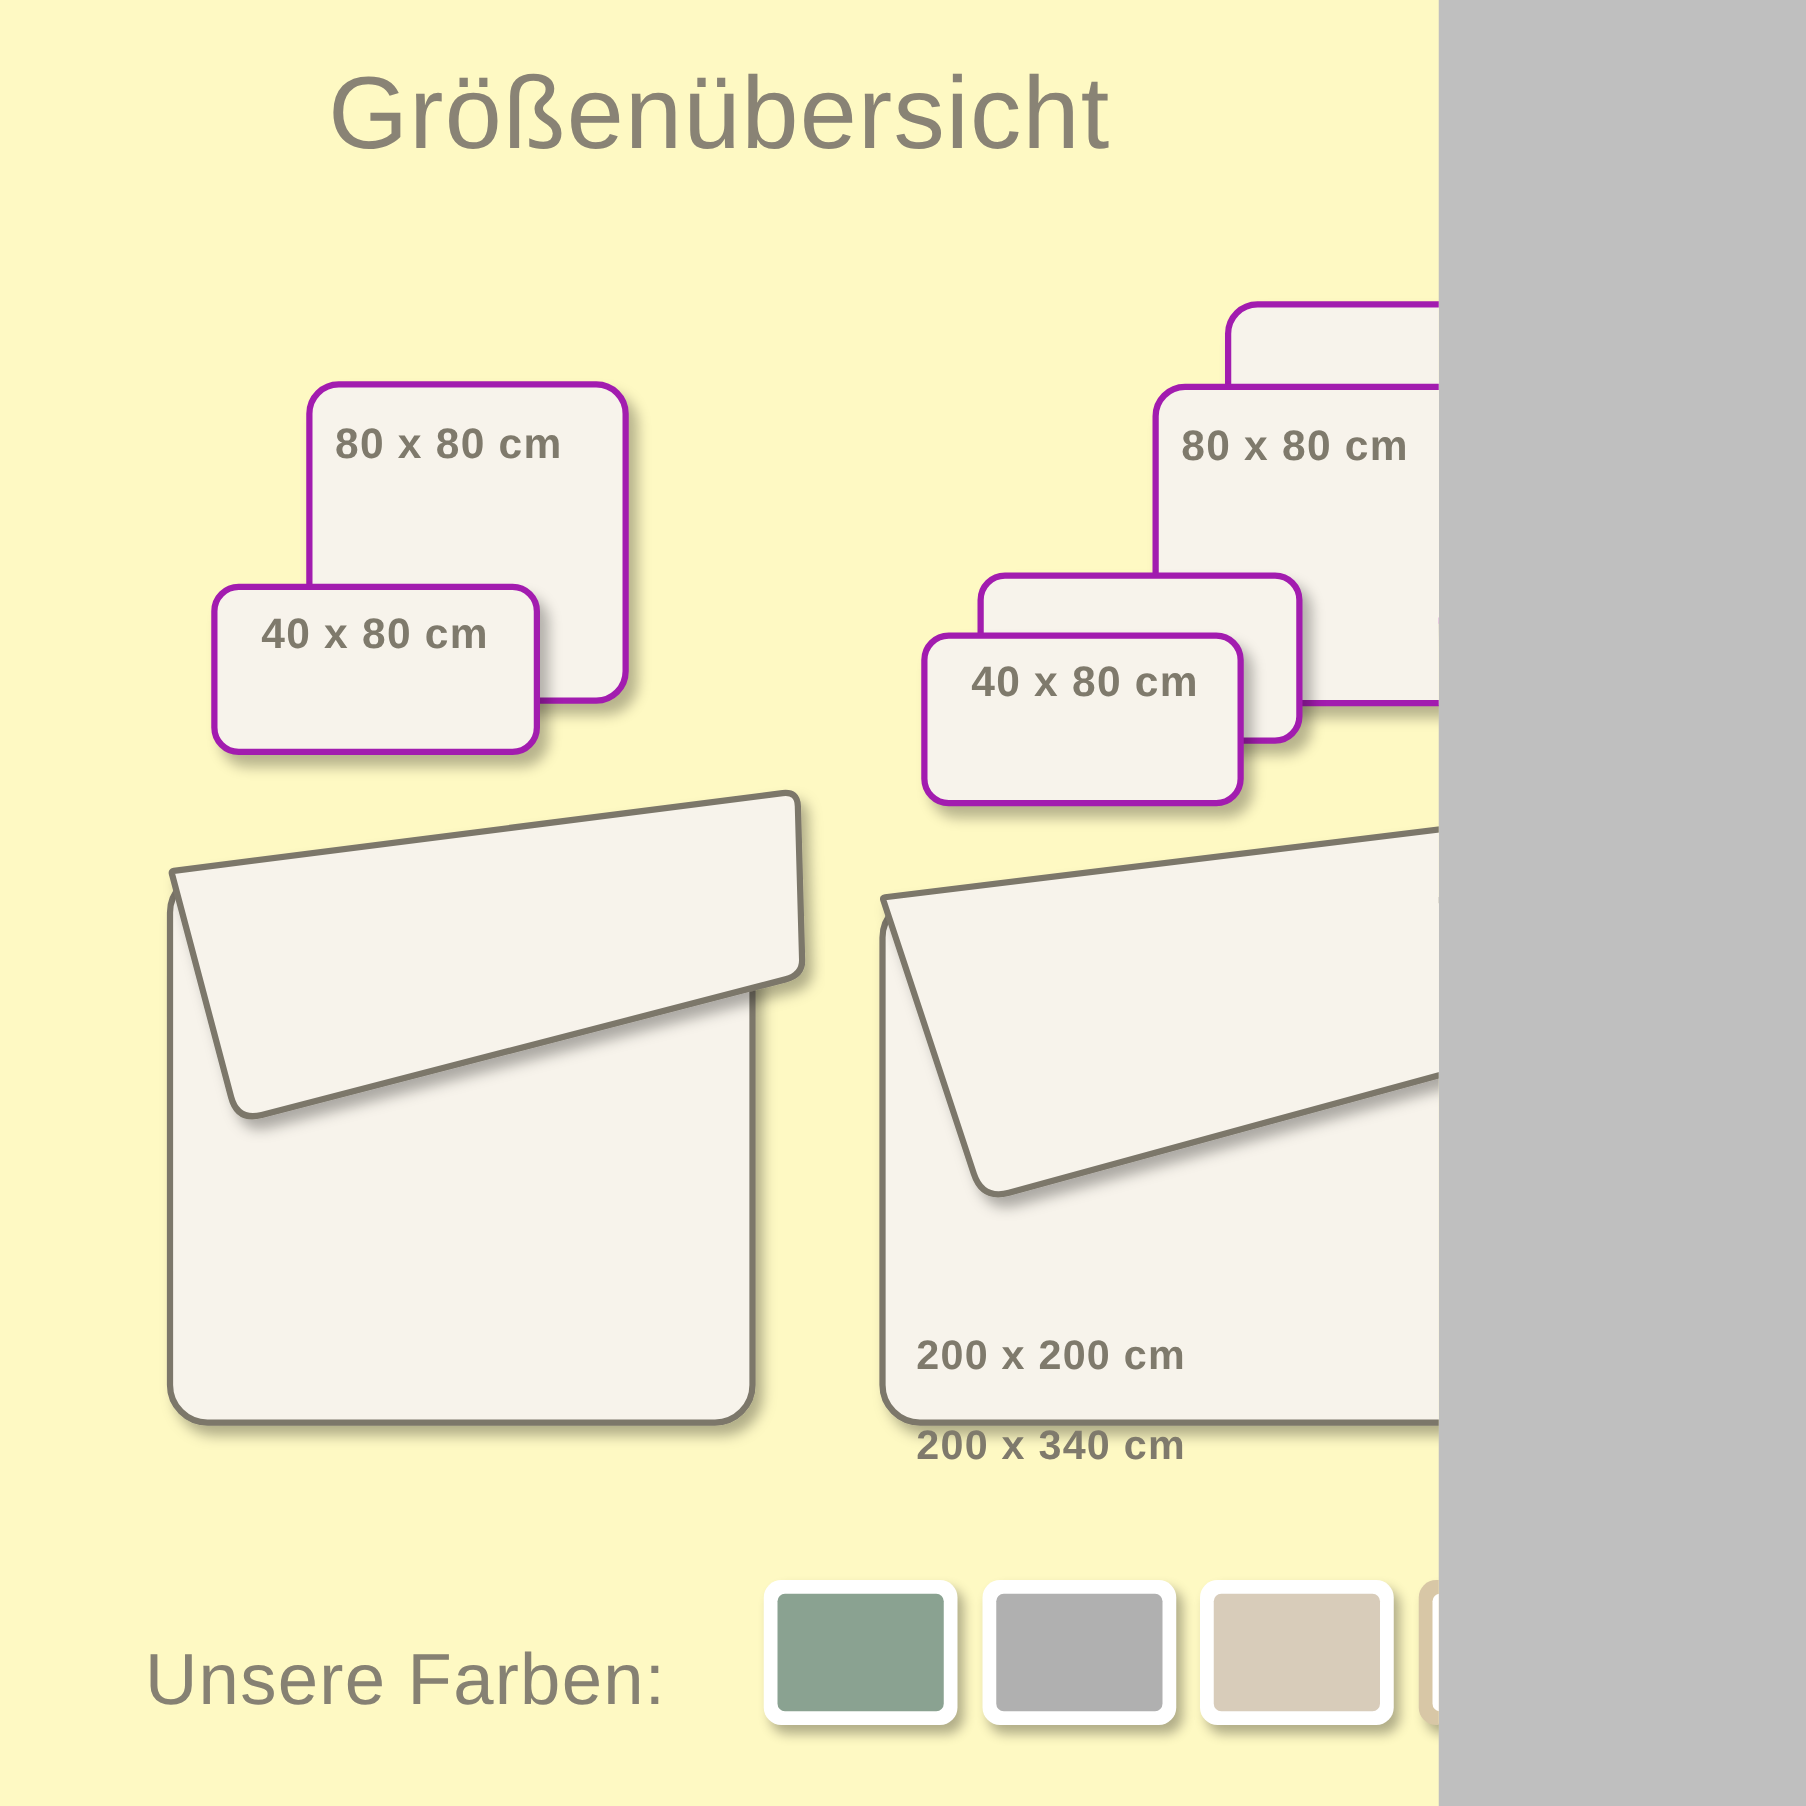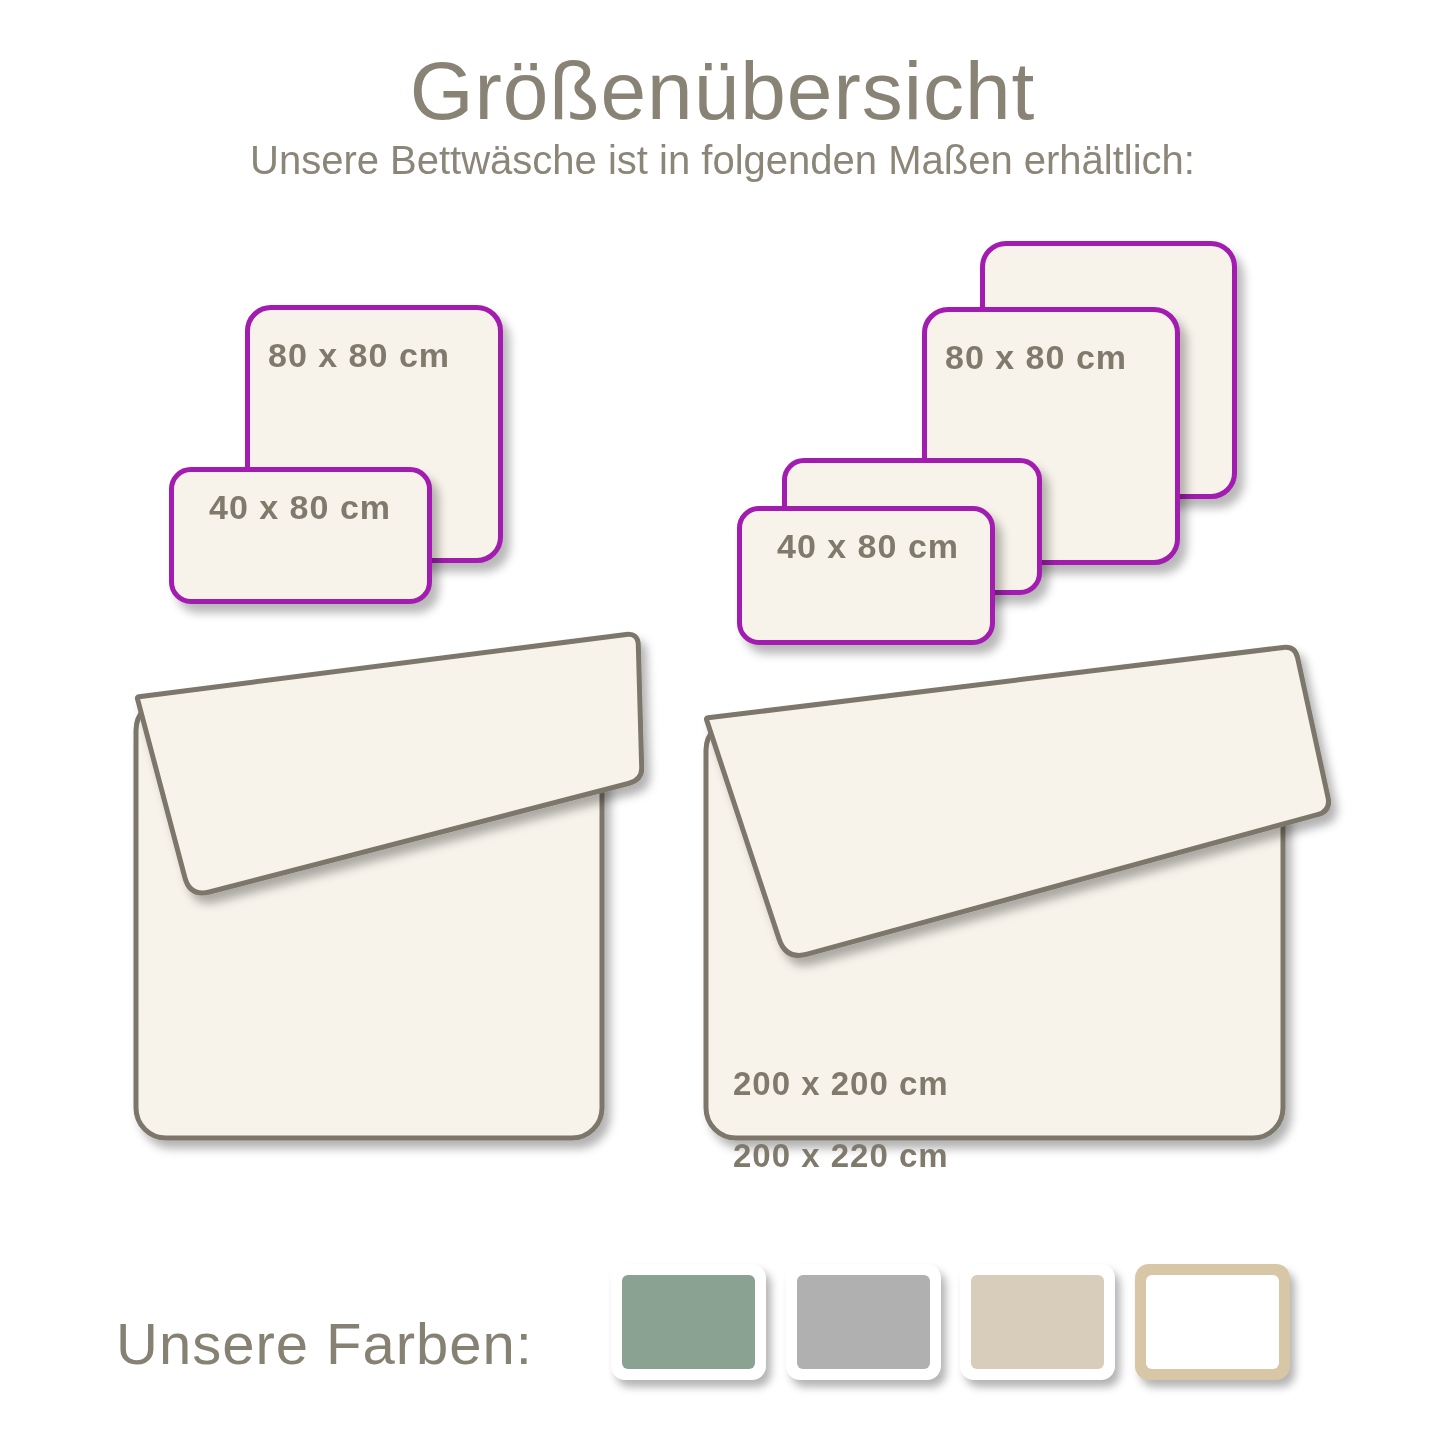--- a/index.html
+++ b/index.html
@@ -1,18 +1,18 @@
 <!DOCTYPE html>
 <html><head>
 <meta charset="utf-8">
 <style>
   html,body{margin:0;padding:0;background:#bfbfbf;}
   .canvas{
-    position:relative;width:1445px;height:1445px;overflow:hidden;
-    background:#ffffff;
+    position:relative;width:1151px;height:1445px;overflow:hidden;
+    background:#fef9c3;
     font-family:"Liberation Sans", sans-serif;
   }
   .title{
     position:absolute;left:0;right:0;top:44px;text-align:center;
     font-size:82px;font-weight:500;color:#898375;letter-spacing:1px;
   }
   .subtitle{
     position:absolute;left:0;right:0;top:138px;text-align:center;
     font-size:40px;font-weight:400;color:#8b8678;
   }
@@ -44,21 +44,20 @@
   .swatch-inner{
     position:absolute;left:11px;top:11px;right:11px;bottom:11px;border-radius:6px;
   }
 </style>
 </head>
 <body>
 
 <div class="canvas">
 
   <div class="title">Größenübersicht</div>
-  <div class="subtitle">Unsere Bettwäsche ist in folgenden Maßen erhältlich:</div>
 
   <div class="pillow square" style="left:245px;top:305px;width:258px;height:258px;">
     <span class="pillow-label">80 x 80 cm</span>
   </div>
   <div class="pillow rect" style="left:169px;top:467px;width:263px;height:137px;">
     <span class="pillow-label">40 x 80 cm</span>
   </div>
 
   <div class="pillow square" style="left:980px;top:241px;width:257px;height:258px;"></div>
   <div class="pillow square" style="left:922px;top:307px;width:258px;height:258px;">
@@ -91,21 +90,21 @@
     </defs>
     <rect x="46" y="120" width="577" height="418" rx="30" fill="#f7f3eb" stroke="#7c776b" stroke-width="5" filter="url(#ds2)"></rect>
     <path d="M 48 117.8
              L 623.1 47.5 Q 635 46 637.6 57.7
              L 668 197.3 Q 671 211 657.5 214.7
              L 147.2 354.2 Q 126 360 119.1 339.1
              L 46.6 119.9 Q 46 118 48 117.8 Z" fill="#f7f3eb" stroke="#7c776b" stroke-width="5" stroke-linejoin="round" filter="url(#ds2)"></path>
   </svg>
   <div class="duvet-label" style="left:733px;top:1030px;">
     <div>200 x 200 cm</div>
-    <div>200 x 220 cm</div>
+    <div>200 x 340 cm</div>
   </div>
 
   <div class="farben-label">Unsere Farben:</div>
 
   <div class="swatch" style="left:611px;">
     <div class="swatch-inner" style="background-color: rgb(138, 162, 145);"></div>
   </div>
   <div class="swatch" style="left:786px;">
     <div class="swatch-inner" style="background-color: rgb(176, 176, 176);"></div>
   </div>

